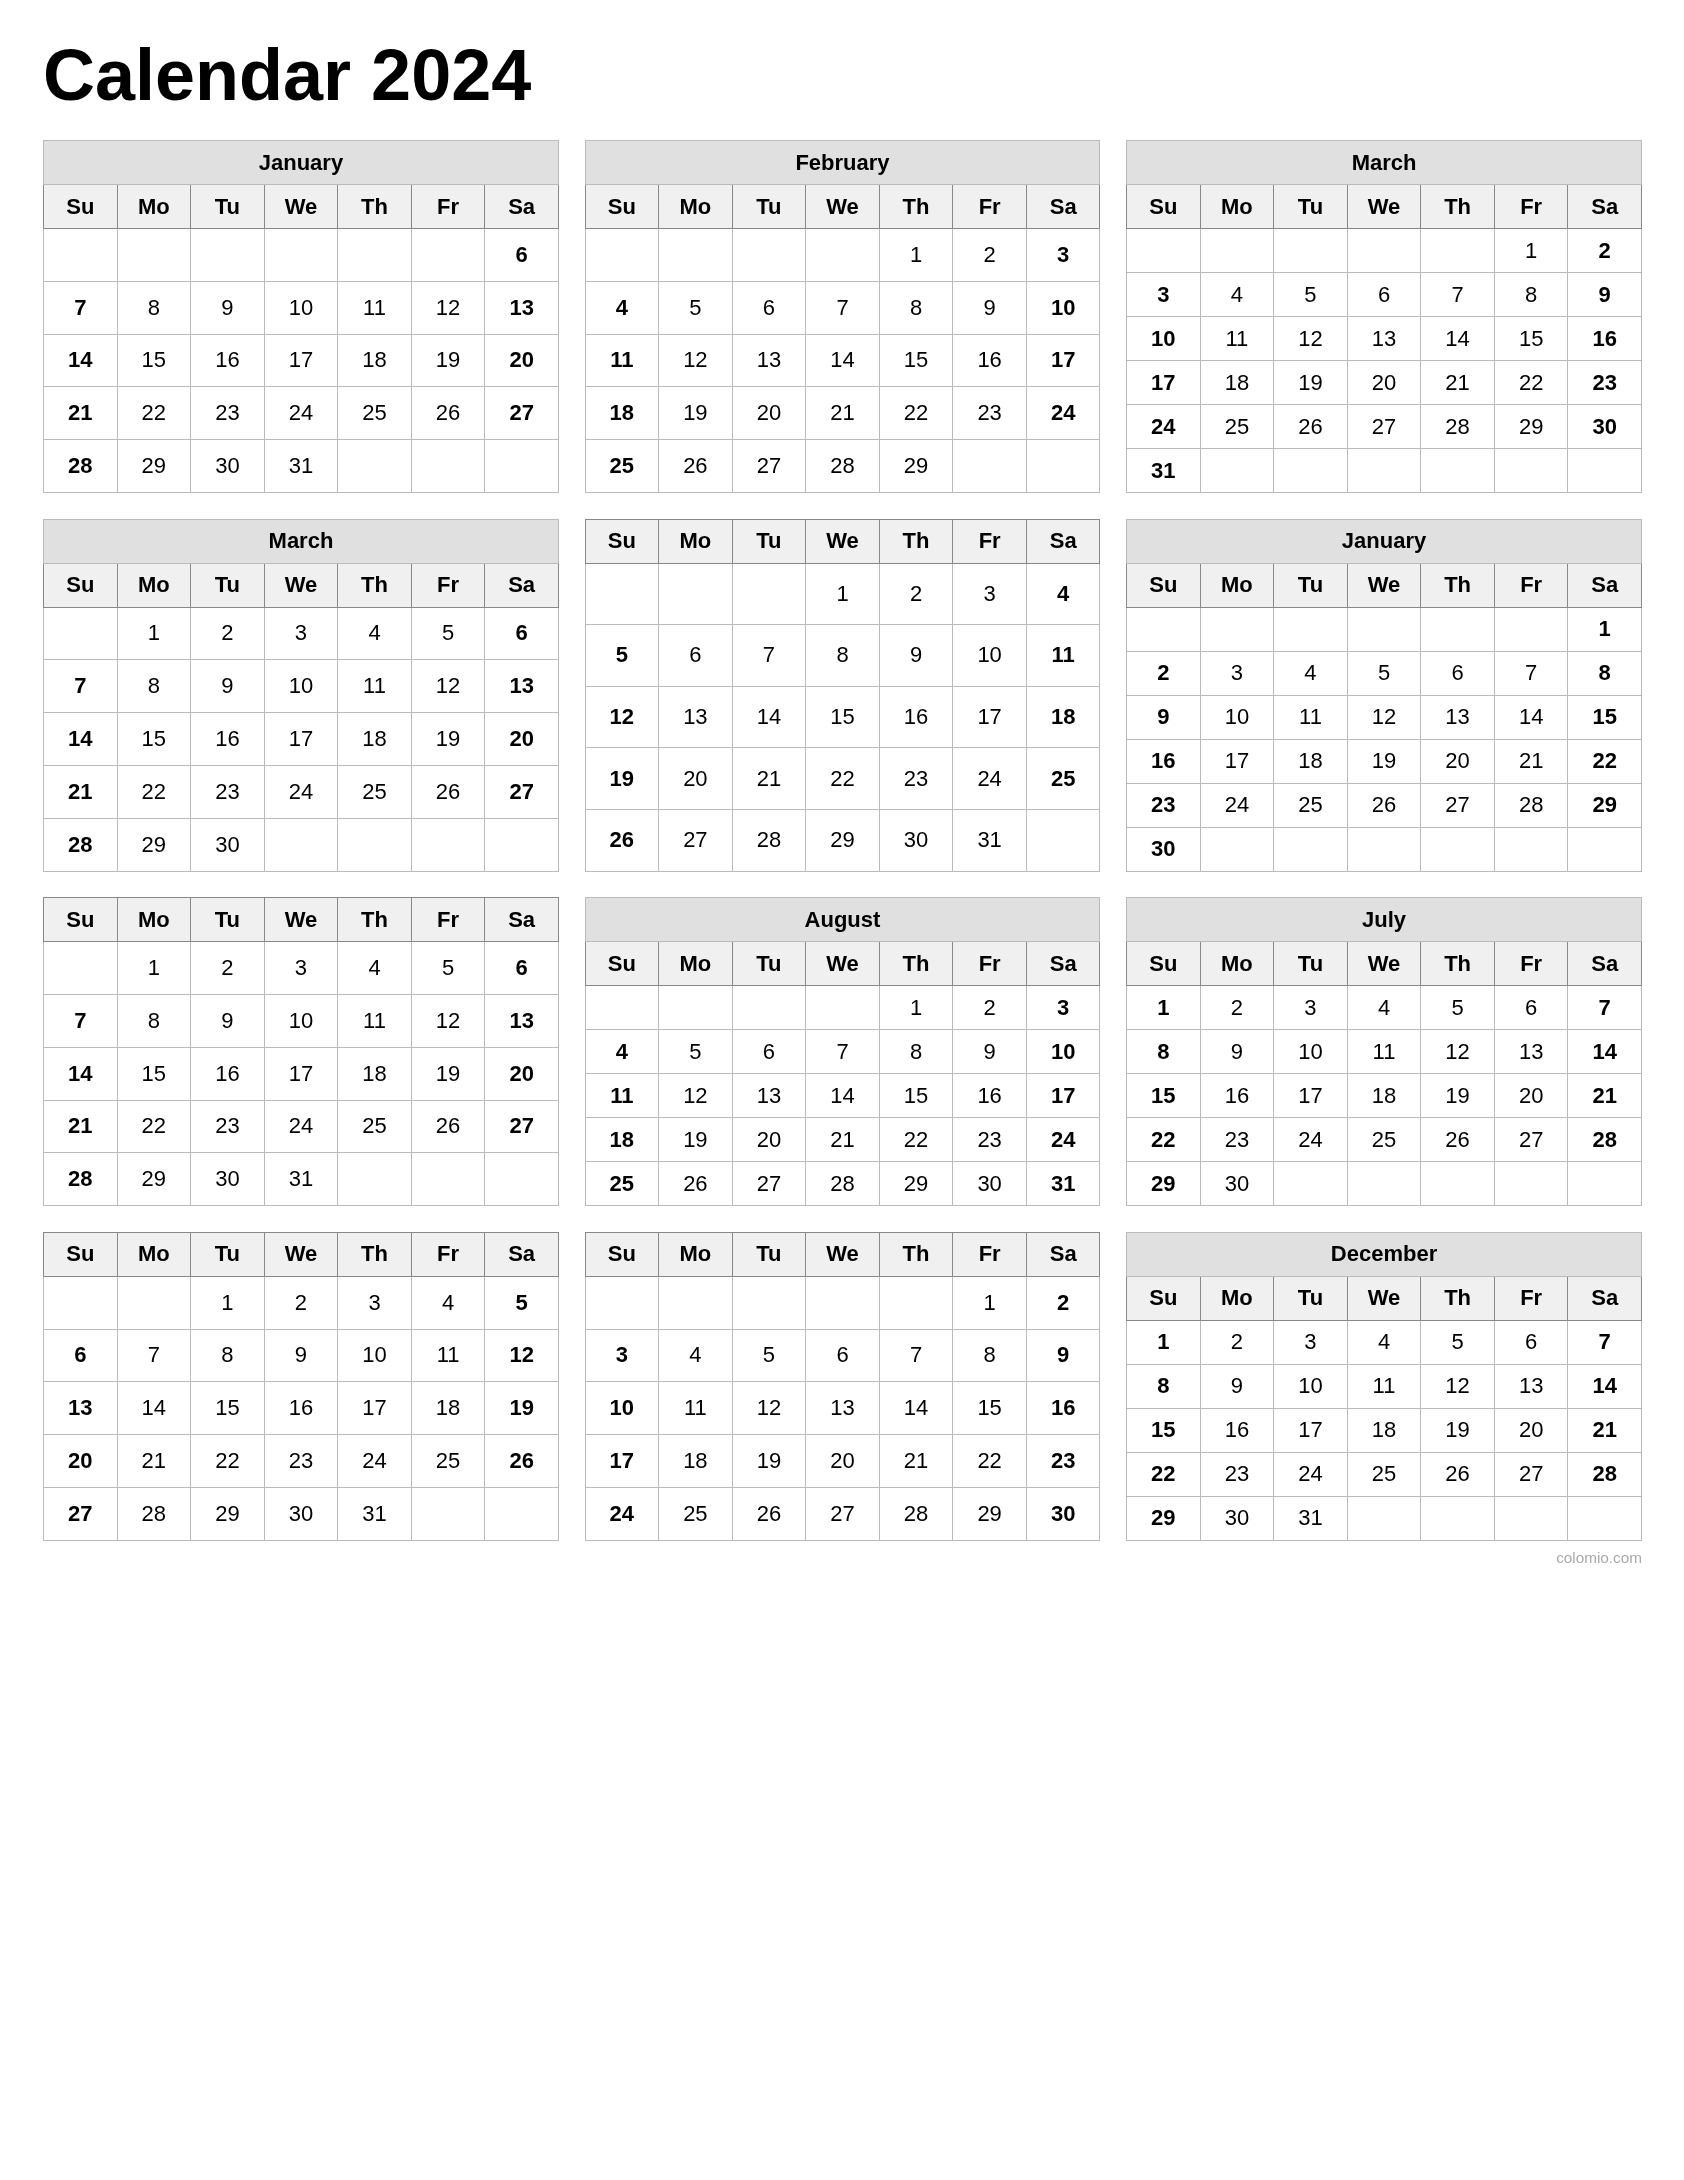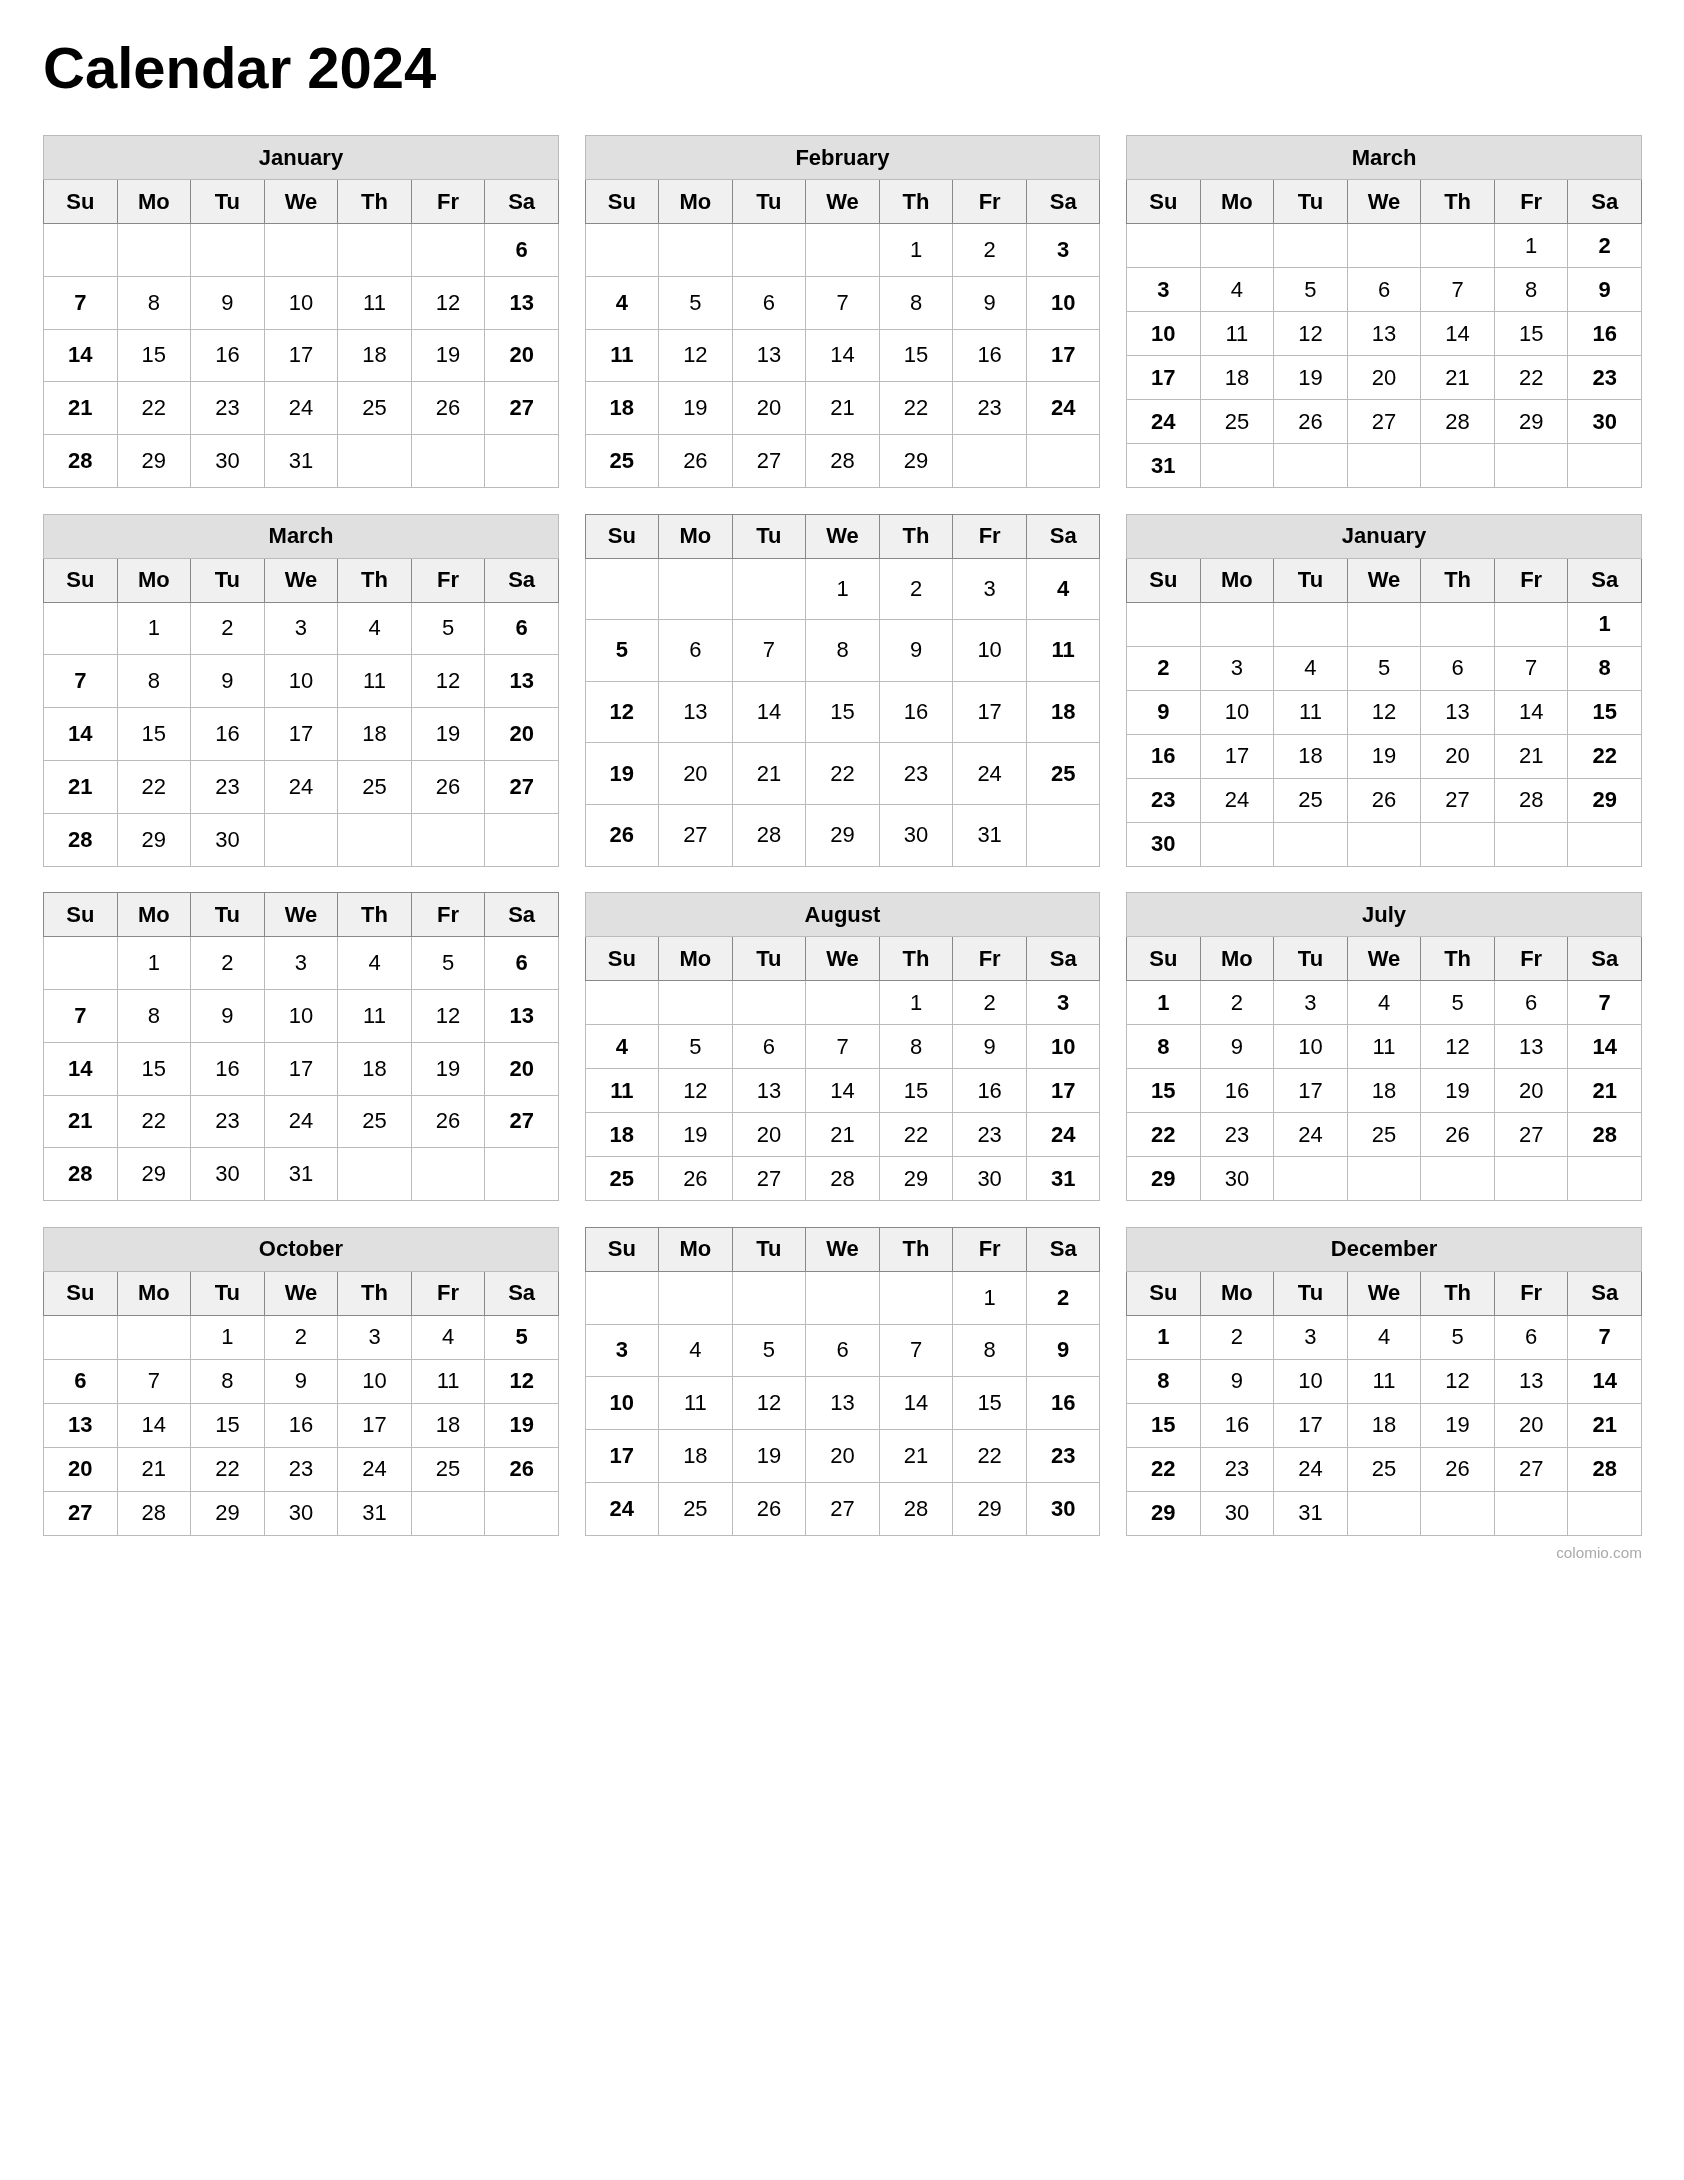--- a/index.html
+++ b/index.html
@@ -4,23 +4,23 @@
   <style>
     * { margin: 0; padding: 0; box-sizing: border-box; }
     body {
       background: #fff;
       font-family: Arial, sans-serif;
       padding: 34px 43px;
       width: 1685px;
       min-height: 2181px;
     }
     h1 {
-      font-size: 58px;
+      font-size: 72px;
       font-weight: 900;
-      margin-bottom: 34px;
+      margin-bottom: 24px;
       color: #000;
     }
     .calendar-grid {
       display: grid;
       grid-template-columns: repeat(3, 1fr);
       gap: 25.6px;
     }
     .month-table {
       border-collapse: collapse;
       width: 100%;
@@ -649,23 +649,20 @@
           <td></td>
           <td></td>
           <td></td>
           <td style="font-weight: bold;"></td>
         </tr>
       </tbody>
     </table>
     <table class="month-table">
       <thead>
         <tr>
-          <td colspan="7" class="month-header">October</td>
-        </tr>
-        <tr>
           <th>Su</th>
           <th>Mo</th>
           <th>Tu</th>
           <th>We</th>
           <th>Th</th>
           <th>Fr</th>
           <th>Sa</th>
         </tr>
       </thead>
       <tbody>

